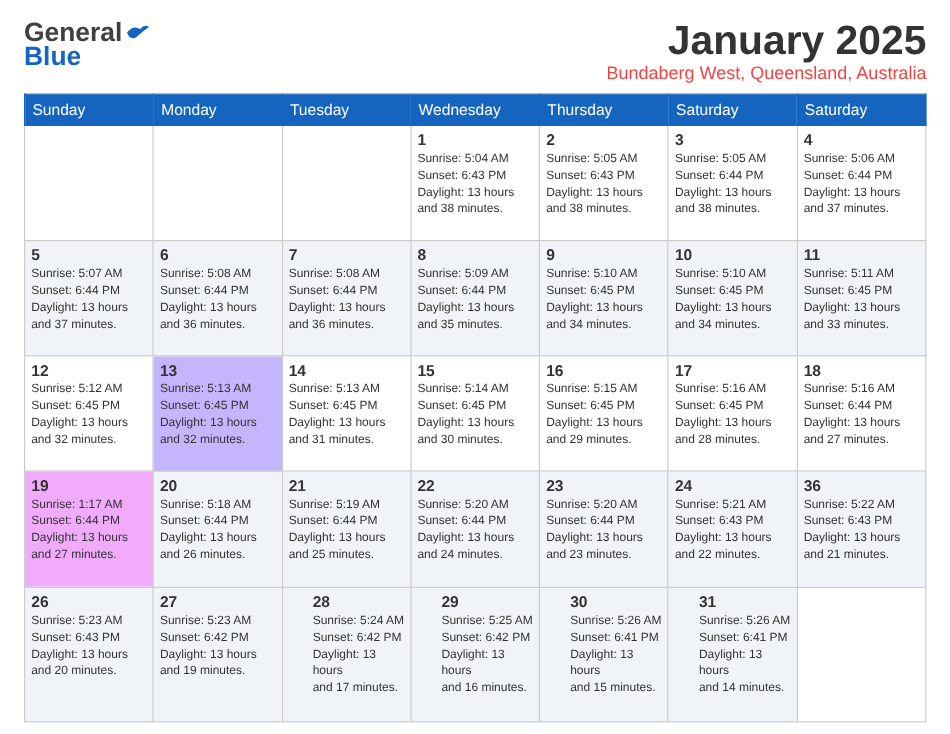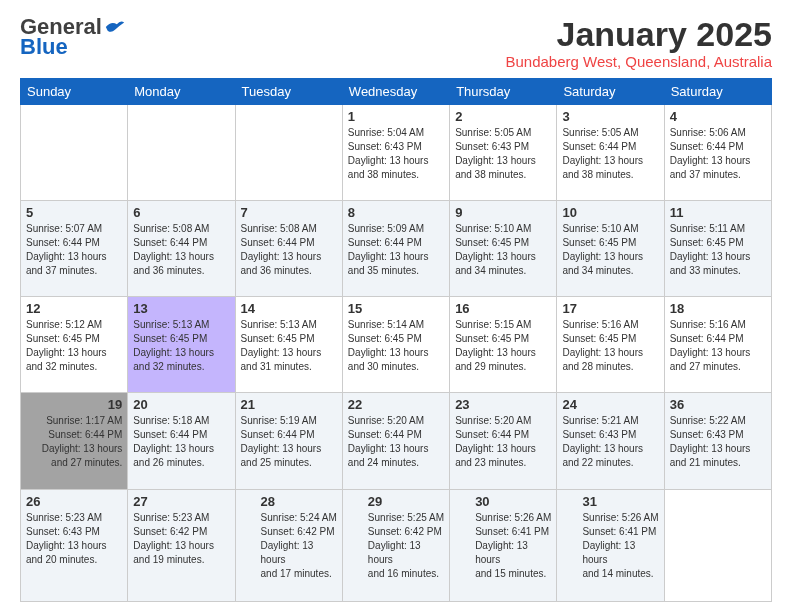--- a/index.html
+++ b/index.html
@@ -266,21 +266,21 @@
           </td>
           <td style="background: rgb(255, 255, 255);">
             <span class="day-number">18</span>
             <div class="day-info" style="white-space: pre-line;">Sunrise: 5:16 AM
 Sunset: 6:44 PM
 Daylight: 13 hours
 and 27 minutes.</div>
           </td>
         </tr>
         <tr>
-          <td style="background: #a3a3a3; text-align: right;">
+          <td style="background: #f0abfc;">
             <span class="day-number">19</span>
             <div class="day-info" style="white-space: pre-line;">Sunrise: 1:17 AM
 Sunset: 6:44 PM
 Daylight: 13 hours
 and 27 minutes.</div>
           </td>
           <td style="background: rgb(240, 244, 248);">
             <span class="day-number">20</span>
             <div class="day-info" style="white-space: pre-line;">Sunrise: 5:18 AM
 Sunset: 6:44 PM

